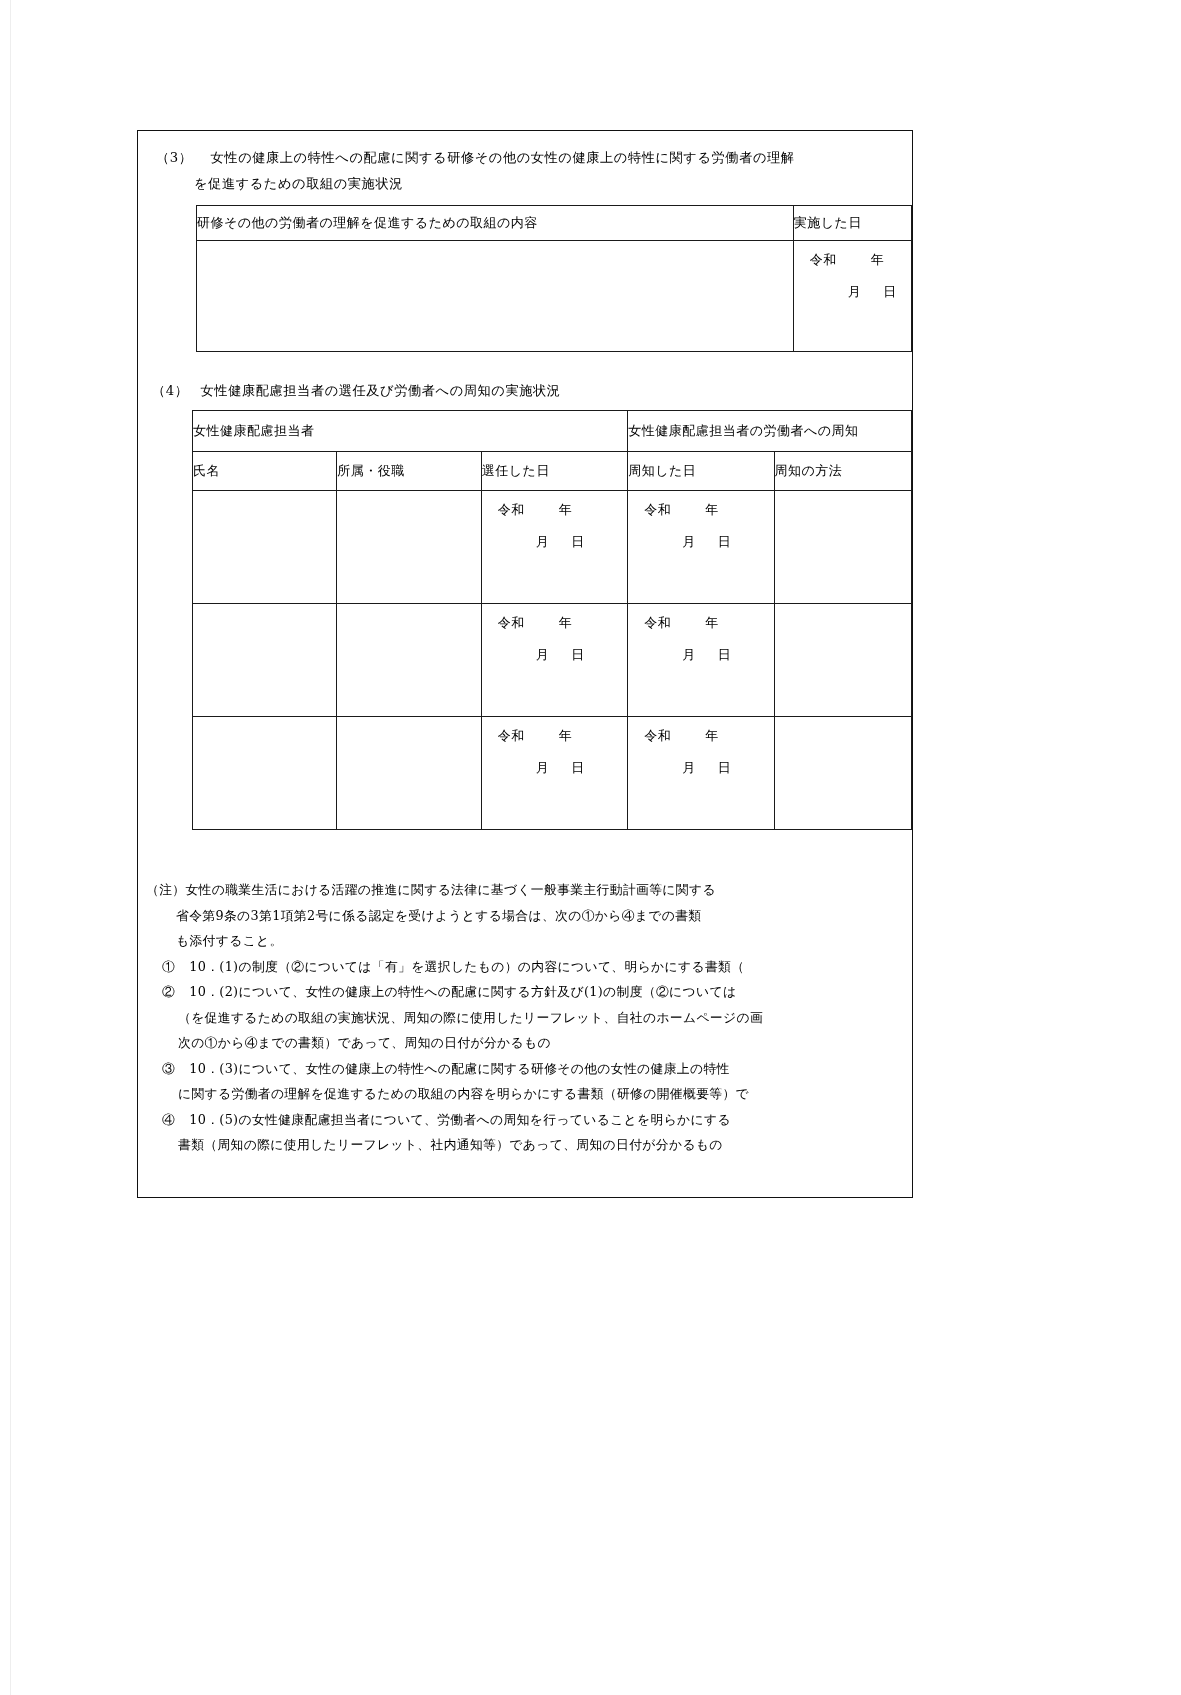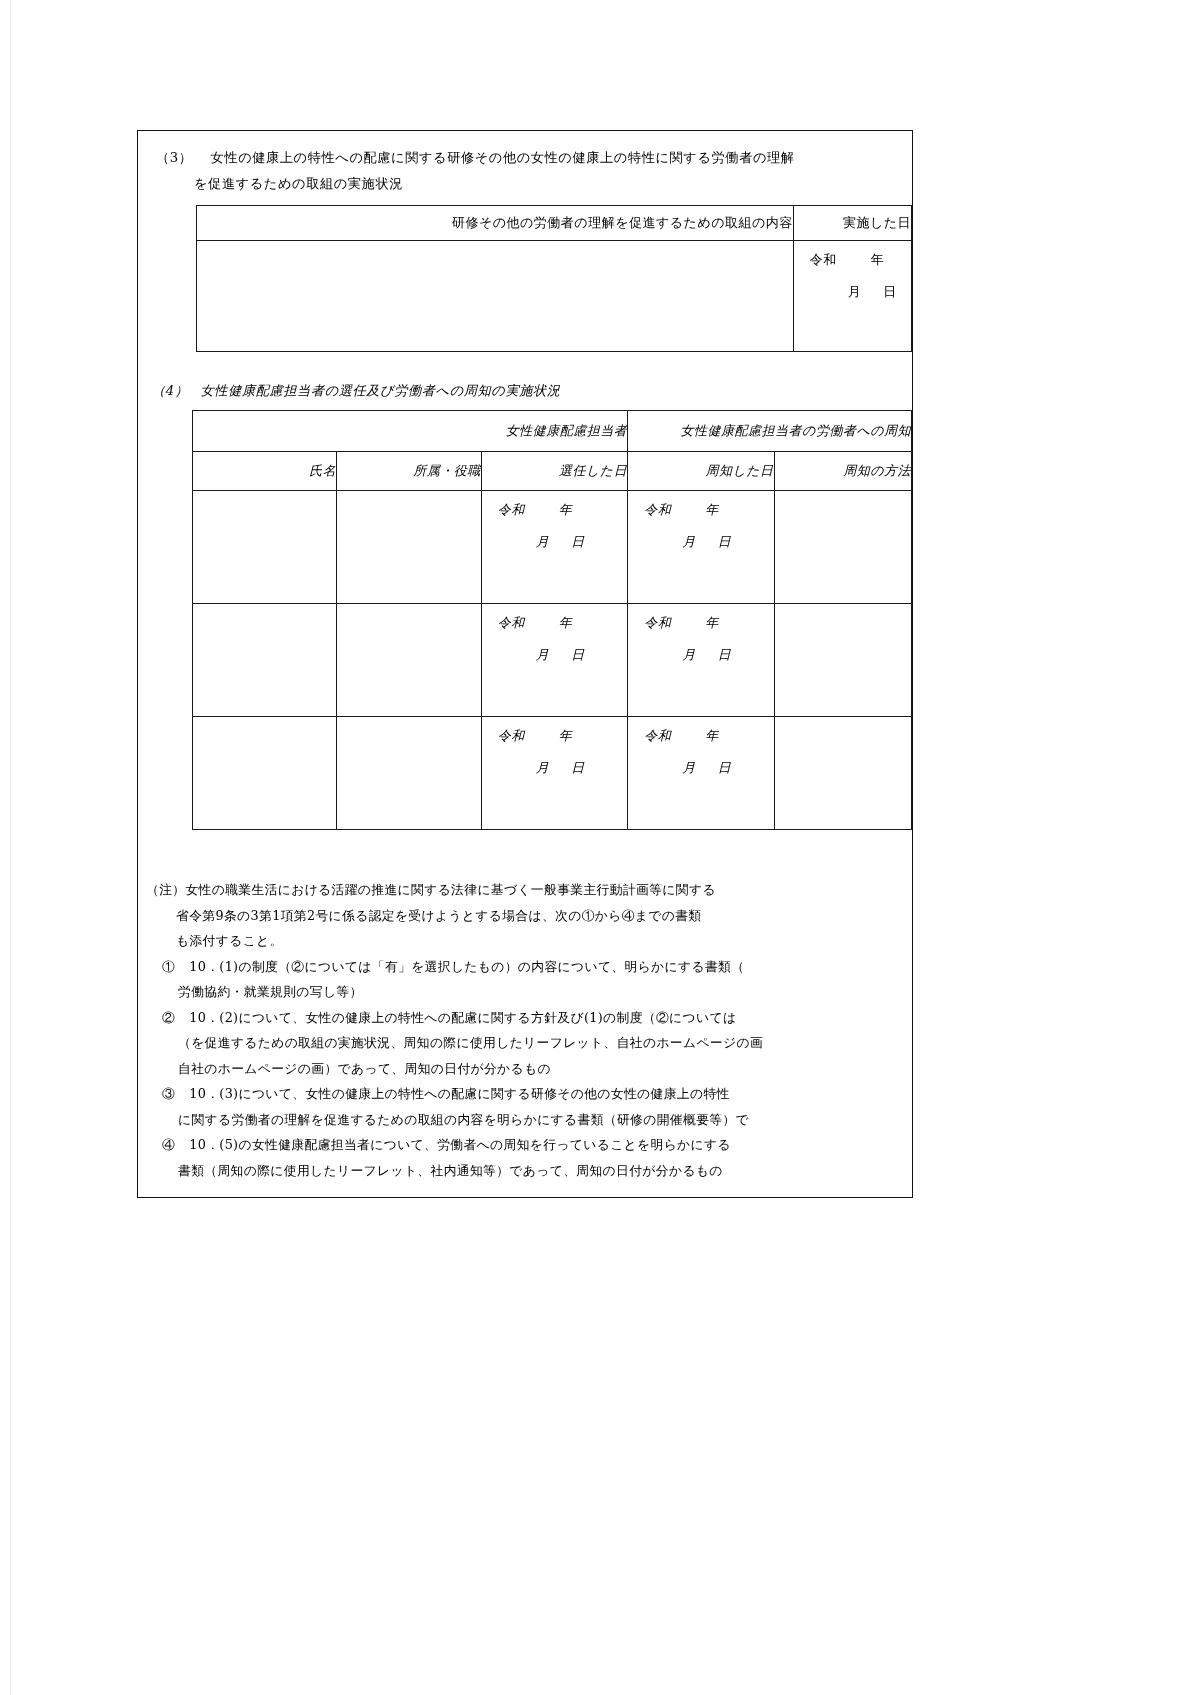--- a/index.html
+++ b/index.html
@@ -54,39 +54,38 @@
   .sec-head .cont {
     display: block;
     padding-left: 38px;
     letter-spacing: 0.6px;
   }
   .sec3-wrap {
     padding-left: 18px;
   }
   .sec4-wrap {
     padding-left: 14px;
-    font-style: italic;
   }
 
   
   table.frm {
     border-collapse: collapse;
     table-layout: fixed;
     background: #fff;
   }
   table.frm td, table.frm th {
     border: 1.1px solid #1a1a1a;
     font-weight: normal;
     font-size: 13px;
     letter-spacing: 0.5px;
     vertical-align: top;
     padding: 0;
   }
   .th-c {
-    text-align: right;
+    text-align: left;
     vertical-align: middle !important;
     height: 34px;
     font-size: 13px;
   }
 
   
   .date-stub {
     padding: 12px 14px 10px 16px;
     font-size: 13px;
     line-height: 1.1;
@@ -278,27 +277,26 @@
       <div class="notes">
 
         <div class="note-block">
           <span class="note-line ind-0"><span>（注）</span><span>女性の職業生活における活躍の推進に関する法律に基づく一般事業主行動計画等に関する</span></span>
           <span class="note-line ind-1">省令第9条の3第1項第2号に係る認定を受けようとする場合は、次の①から④までの書類</span>
           <span class="note-line ind-1">も添付すること。</span>
         </div>
 
         <div class="note-block">
           <span class="note-line ind-2"><span>①</span><span style="display:inline-block;width:14px;"></span><span>10．(1)の制度（②については「有」を選択したもの）の内容について、明らかにする書類（</span></span>
-          <span class="note-line ind-3">労働協約・就業規則の写し等）</span>
         </div>
 
         <div class="note-block">
           <span class="note-line ind-2"><span>②</span><span style="display:inline-block;width:14px;"></span><span>10．(2)について、女性の健康上の特性への配慮に関する方針及び(1)の制度（②については</span></span>
           <span class="note-line ind-3">（を促進するための取組の実施状況、周知の際に使用したリーフレット、自社のホームページの画</span>
-          <span class="note-line ind-3">自社のホームページの画）であって、周知の日付が分かるもの</span>
+          <span class="note-line ind-3">次の①から④までの書類）であって、周知の日付が分かるもの</span>
         </div>
 
         <div class="note-block">
           <span class="note-line ind-2"><span>③</span><span style="display:inline-block;width:14px;"></span><span>10．(3)について、女性の健康上の特性への配慮に関する研修その他の女性の健康上の特性</span></span>
           <span class="note-line ind-3">に関する労働者の理解を促進するための取組の内容を明らかにする書類（研修の開催概要等）で</span>
         </div>
 
         <div class="note-block">
           <span class="note-line ind-2"><span>④</span><span style="display:inline-block;width:14px;"></span><span>10．(5)の女性健康配慮担当者について、労働者への周知を行っていることを明らかにする</span></span>
           <span class="note-line ind-3">書類（周知の際に使用したリーフレット、社内通知等）であって、周知の日付が分かるもの</span>

